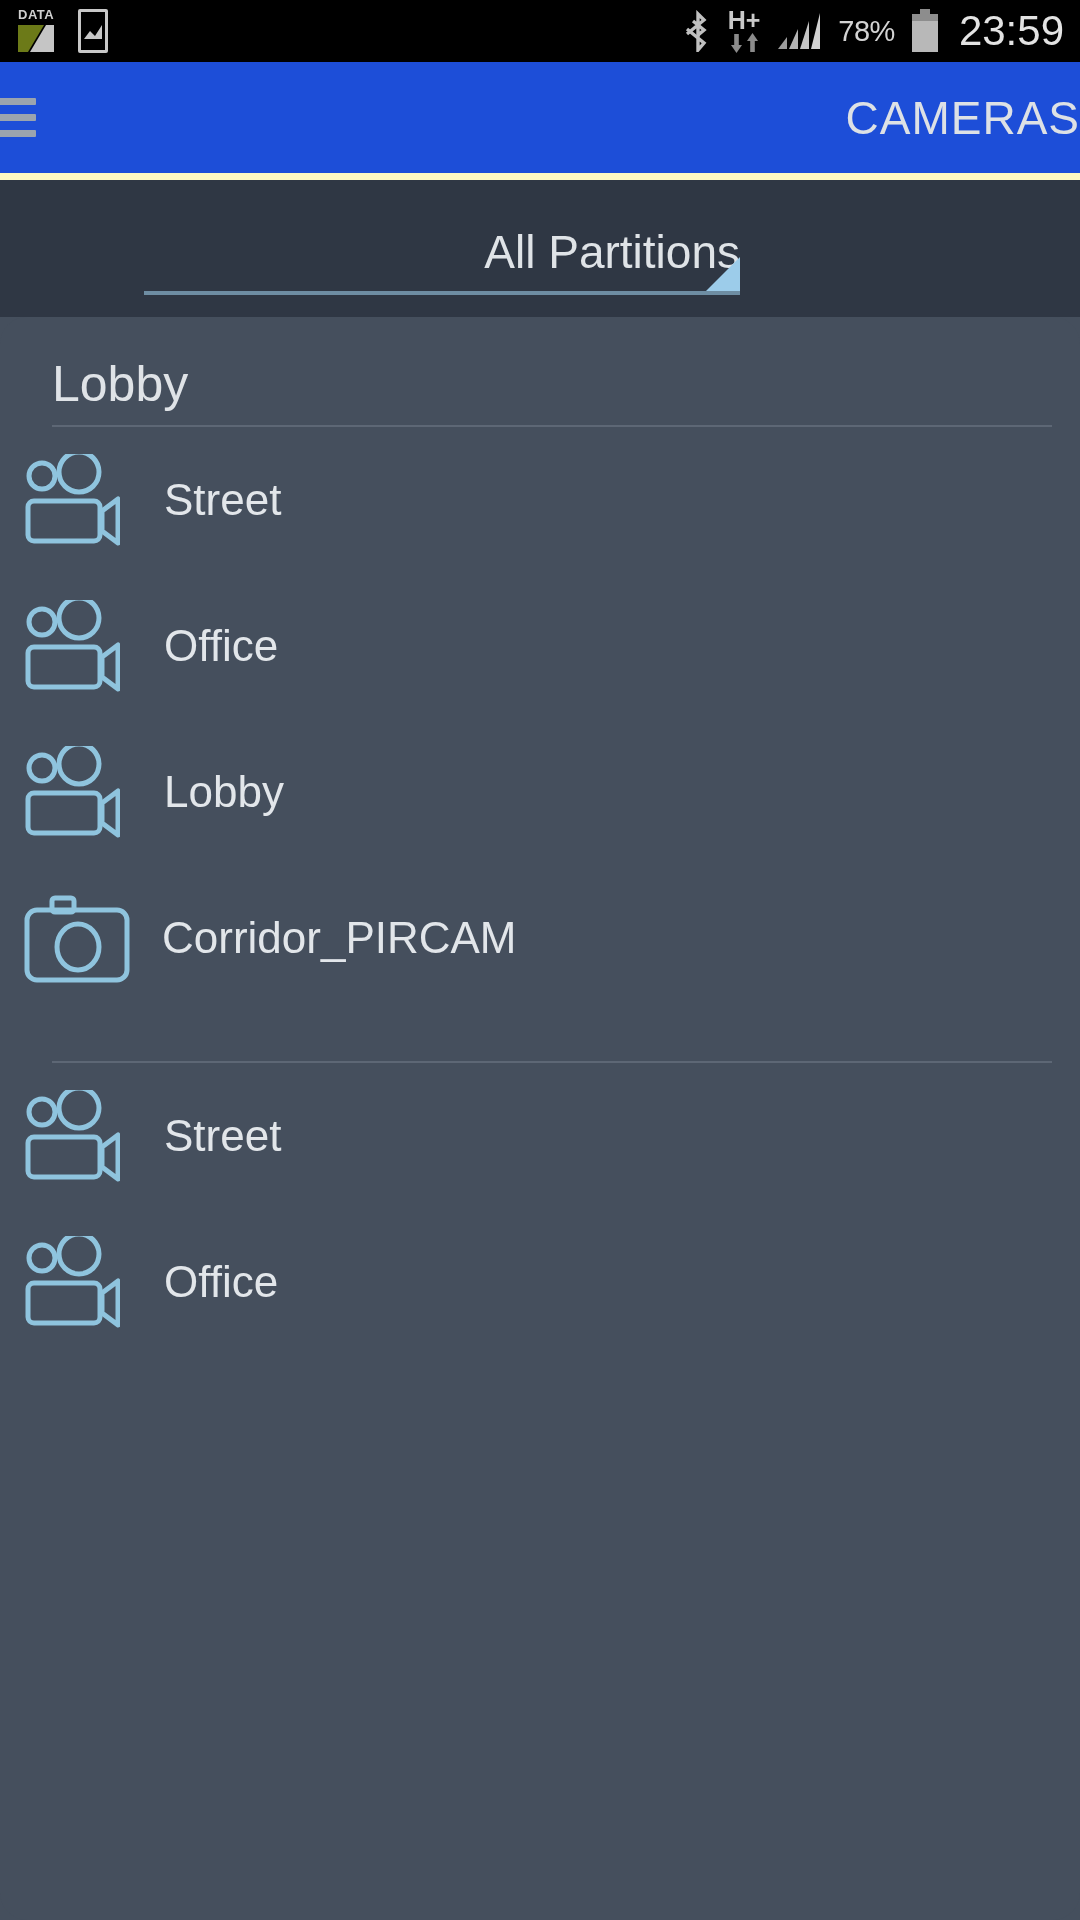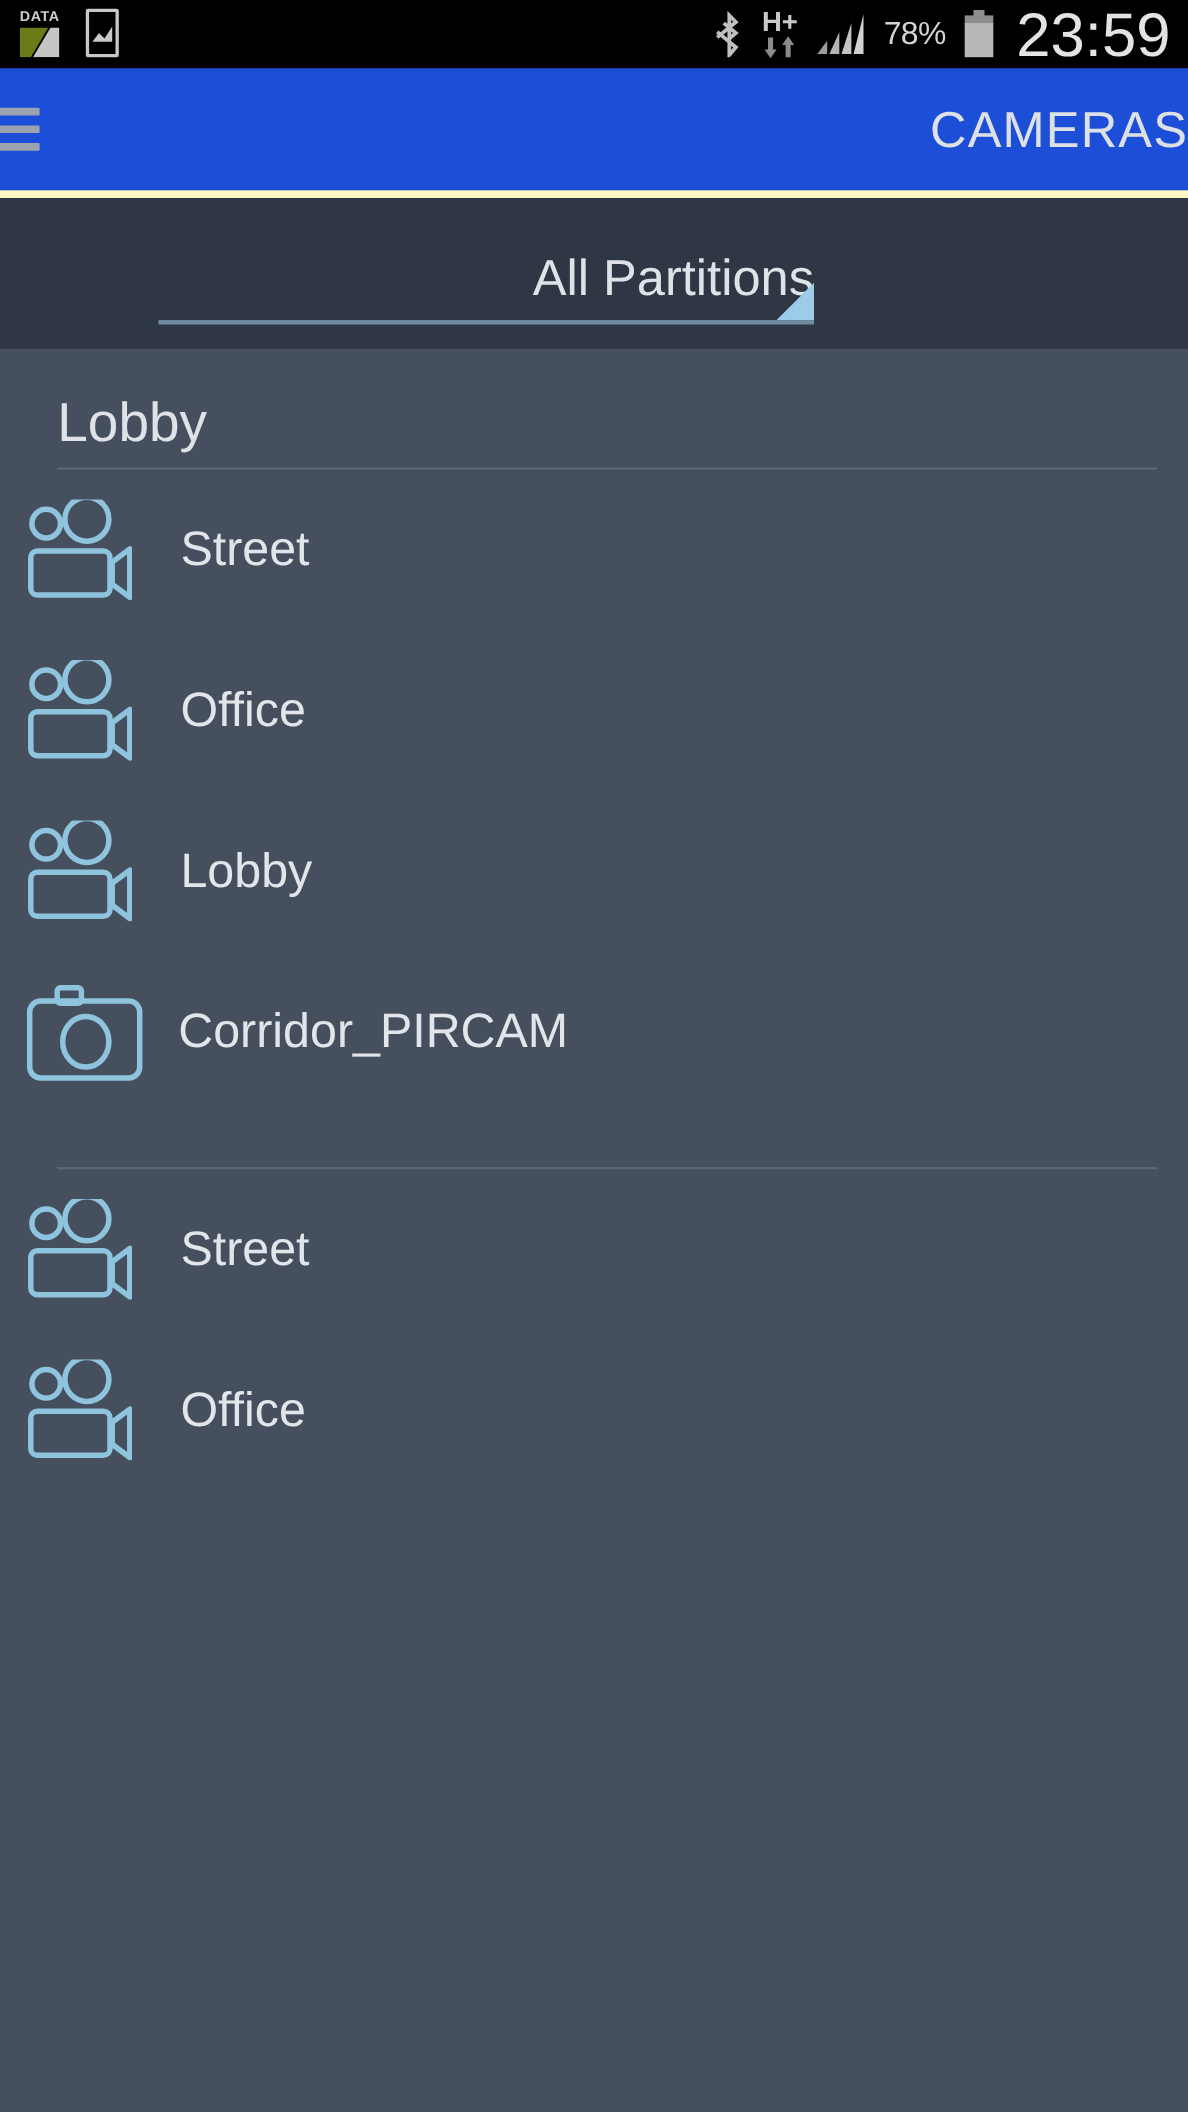--- a/index.html
+++ b/index.html
@@ -10,21 +10,21 @@
     overflow:hidden;
   }
   
   .statusbar {
     position:relative;
     height:62px; width:100%;
     background:#000;
     display:flex; align-items:center;
     padding:0 16px;
   }
-  .sb-left { display:flex; gap:18px; }
+  .sb-left { display:flex; align-items:center; gap:18px; }
   .sb-right {
     margin-left:auto;
     display:flex; align-items:center; gap:16px;
   }
   .data-icon { width:44px; height:46px; position:relative; }
   .data-icon .lbl {
     position:absolute; top:-1px; left:2px;
     font-size:13px; letter-spacing:0.5px;
     color:#cfcfcf; font-weight:bold;
     font-family:"Liberation Sans", sans-serif;
@@ -52,21 +52,21 @@
   }
   .hplus .arrows { display:flex; gap:1px; margin-top:1px; }
   .signal { width:46px; height:40px; }
   .batt-pct {
     font-size:29px; color:#d3d3d3;
     font-family:"Liberation Sans", sans-serif;
     letter-spacing:-0.5px;
   }
   .batt-icon { width:28px; height:44px; position:relative; }
   .clock {
-    font-size:56px; color:#e3e3e3;
+    font-size:42px; color:#e3e3e3;
     letter-spacing:0px; margin-left:4px;
     font-family:"Liberation Sans", sans-serif;
   }
   
   .actionbar {
     height:118px; width:100%;
     background:#1d4ed8;
     display:flex; align-items:center;
     border-bottom:7px solid #fef9c3;
     justify-content:space-between;

